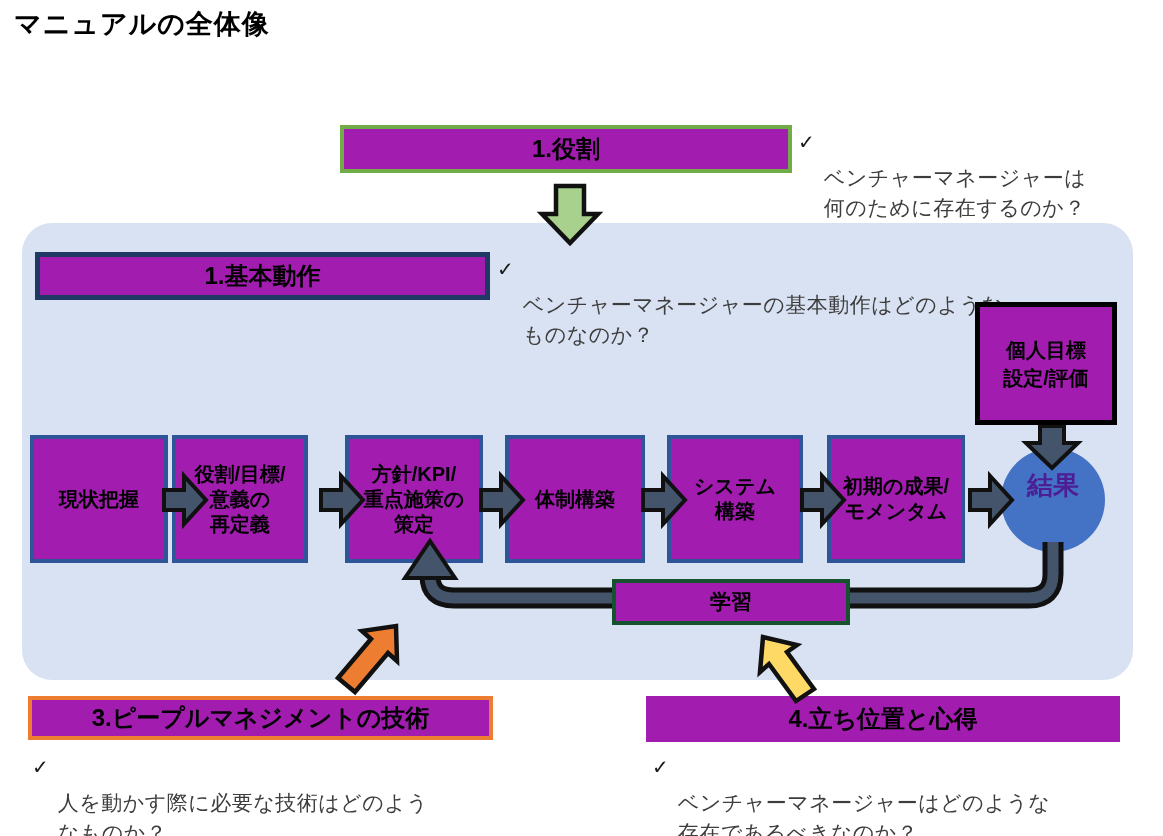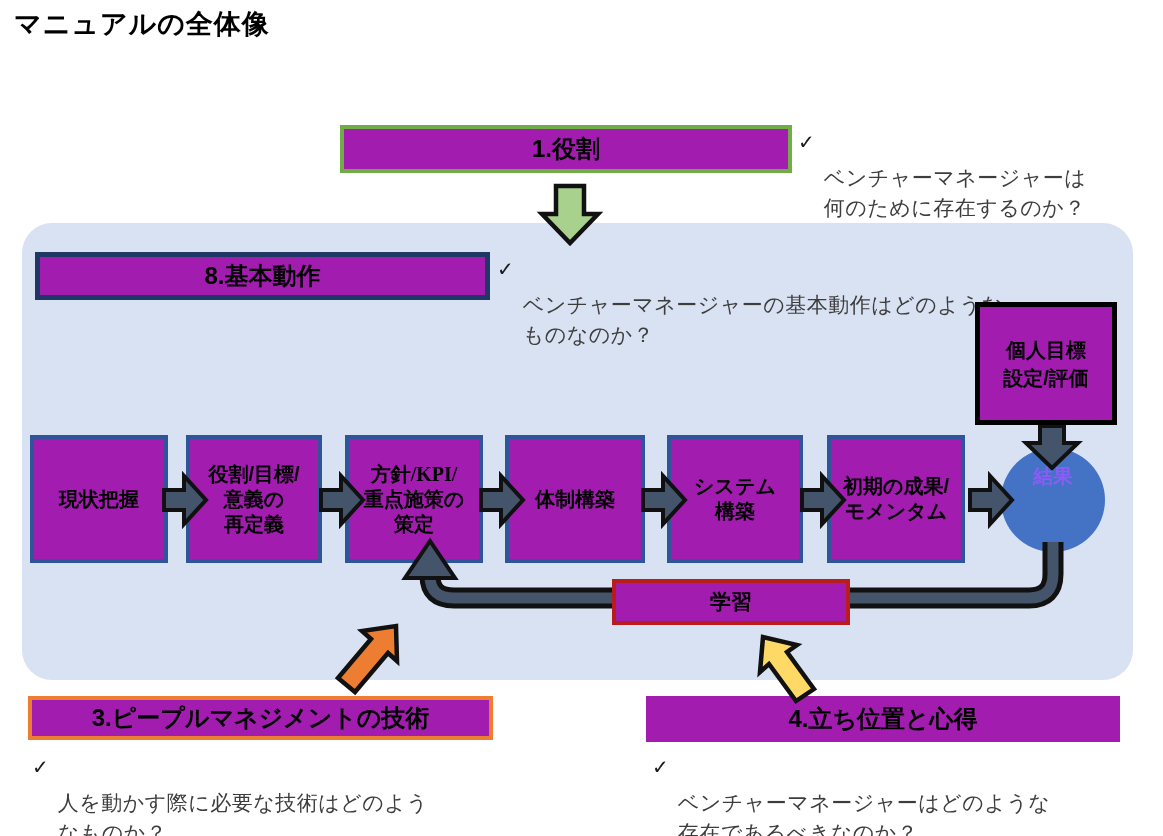--- a/index.html
+++ b/index.html
@@ -27,31 +27,31 @@
   }
   .section-box{font-size:24px;}
   .box-role{left:340px;top:125px;width:452px;height:48px;border:4px solid #70AD47;}
   .box-basic{left:35px;top:252px;width:455px;height:48px;border:5px solid #1F3864;}
   .box-people{left:28px;top:696px;width:465px;height:44px;border:4px solid #ED7D31;}
   .box-stance{left:646px;top:696px;width:474px;height:46px;border:4px solid #a21caf;}
   .box-personal{left:975px;top:302px;width:142px;height:123px;border:5px solid #000000;
     font-size:20px;line-height:28px;}
   .flow-box{top:435px;height:128px;border:4px solid #2E5597;font-size:20px;line-height:25px;}
   .fb1{left:30px;width:138px;}
-  .fb2{left:186px;width:136px;}
-  .fb3{left:345px;width:138px;font-family:Liberation Serif, serif;}
+  .fb2{left:172px;width:136px;}
+  .fb3{left:345px;width:138px;}
   .fb4{left:505px;width:140px;}
   .fb5{left:667px;width:136px;}
   .fb6{left:827px;width:138px;}
-  .box-learning{left:612px;top:579px;width:238px;height:46px;border:4px solid #b91c1c;
+  .box-learning{left:612px;top:579px;width:238px;height:46px;border:4px solid #14532d;
     font-size:21px;z-index:4;}
   .result-label{
-    position:absolute;left:1001px;top:430px;width:104px;height:92px;
+    position:absolute;left:1001px;top:439px;width:104px;height:92px;
     display:flex;align-items:center;justify-content:center;
-    color:#8b5cf6;font-weight:bold;font-size:20px;z-index:2;
+    color:#4c1d95;font-weight:bold;font-size:26px;z-index:2;
   }
   .note{
     position:absolute;display:flex;gap:9px;align-items:flex-start;
     font-size:21px;line-height:30px;color:#3d3d3d;z-index:2;
   }
   .note .check{font-weight:bold;color:#1a1a1a;font-size:20px;line-height:30px;}
   .note .text{white-space:pre-line;letter-spacing:0.5px;margin-top:36px;}
   .note-role{left:798px;top:127px;}
   .note-basic{left:497px;top:254px;}
   .note-people{left:32px;top:752px;}
@@ -76,21 +76,21 @@
 <div class="box section-box box-role">
   <span>1.役割</span>
 </div>
 <div class="note note-role">
   <span class="check">✓</span>
   <span class="text">ベンチャーマネージャーは
 何のために存在するのか？</span>
 </div>
 
 <div class="box section-box box-basic">
-  <span>8.基本動作</span>
+  <span>1.基本動作</span>
 </div>
 <div class="note note-basic">
   <span class="check">✓</span>
   <span class="text">ベンチャーマネージャーの基本動作はどのような
 ものなのか？</span>
 </div>
 
 <div class="box box-personal">
   <span>個人目標
 設定/評価</span>

